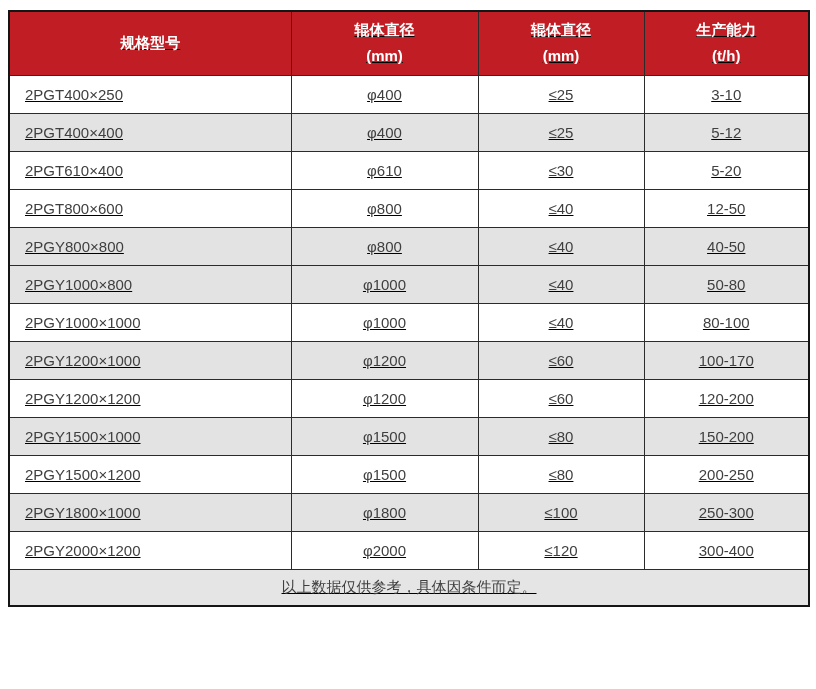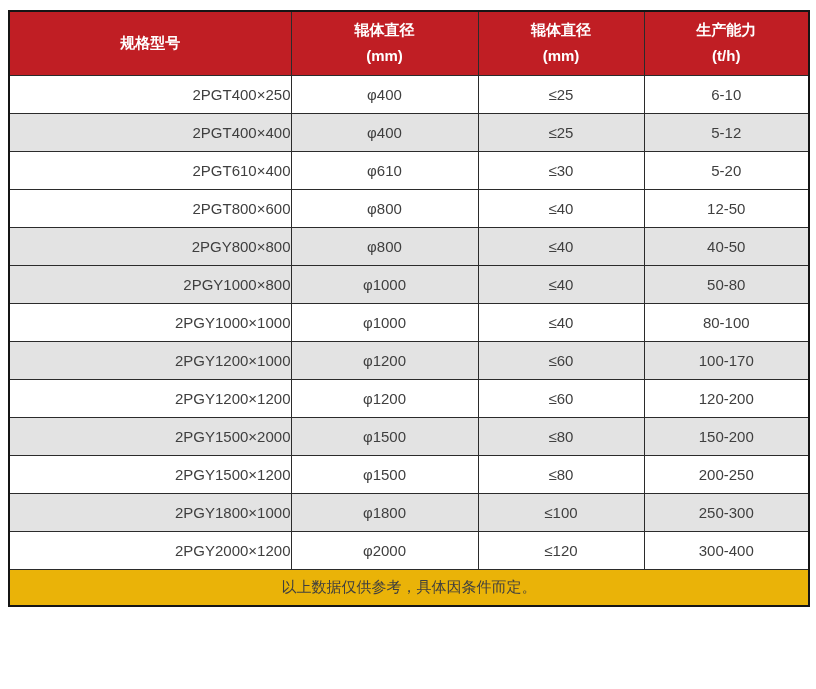--- a/index.html
+++ b/index.html
@@ -9,20 +9,21 @@
     width: 816px;
     height: 689px;
     overflow: hidden;
     font-family: "Liberation Sans", "DejaVu Sans", sans-serif;
   }
   .table-wrap {
     position: absolute;
     left: 8px;
     top: 10px;
     width: 800px;
+    text-decoration: underline;
   }
   table.spec-table {
     width: 800px;
     border-collapse: collapse;
     table-layout: fixed;
     border: 2px solid #151515;
   }
   table.spec-table th,
   table.spec-table td {
     border: 1px solid var(--grid-line, #2b2b2b);
@@ -50,27 +51,27 @@
     color: var(--body-text, #3f3f3f);
     background: var(--row-bg, #ffffff);
     text-align: center;
     vertical-align: middle;
     padding: 0;
   }
   tbody tr.alt td {
     background: var(--row-alt-bg, #e3e3e3);
   }
   tbody td.model {
-    text-align: right;
-    padding-left: 0;
+    text-align: left;
+    padding-left: 15px;
   }
   tfoot td {
     height: 37px;
     color: var(--body-text, #3f3f3f);
-    background: #eab308;
+    background: #e5e5e5;
     text-align: center;
     vertical-align: middle;
     font-size: 15px;
   }
 </style>
 </head>
 <body>
 
 <div class="table-wrap">
   <table class="spec-table">
@@ -97,21 +98,21 @@
           <div class="h-line">生产能力</div>
           <div class="h-line">(t/h)</div>
         </th>
       </tr>
     </thead>
     <tbody>
         <tr>
           <td class="model">2PGT400×250</td>
           <td>φ400</td>
           <td>≤25</td>
-          <td>6-10</td>
+          <td>3-10</td>
         </tr>
         <tr class="alt">
           <td class="model">2PGT400×400</td>
           <td>φ400</td>
           <td>≤25</td>
           <td>5-12</td>
         </tr>
         <tr>
           <td class="model">2PGT610×400</td>
           <td>φ610</td>
@@ -148,21 +149,21 @@
           <td>≤60</td>
           <td>100-170</td>
         </tr>
         <tr>
           <td class="model">2PGY1200×1200</td>
           <td>φ1200</td>
           <td>≤60</td>
           <td>120-200</td>
         </tr>
         <tr class="alt">
-          <td class="model">2PGY1500×2000</td>
+          <td class="model">2PGY1500×1000</td>
           <td>φ1500</td>
           <td>≤80</td>
           <td>150-200</td>
         </tr>
         <tr>
           <td class="model">2PGY1500×1200</td>
           <td>φ1500</td>
           <td>≤80</td>
           <td>200-250</td>
         </tr>

